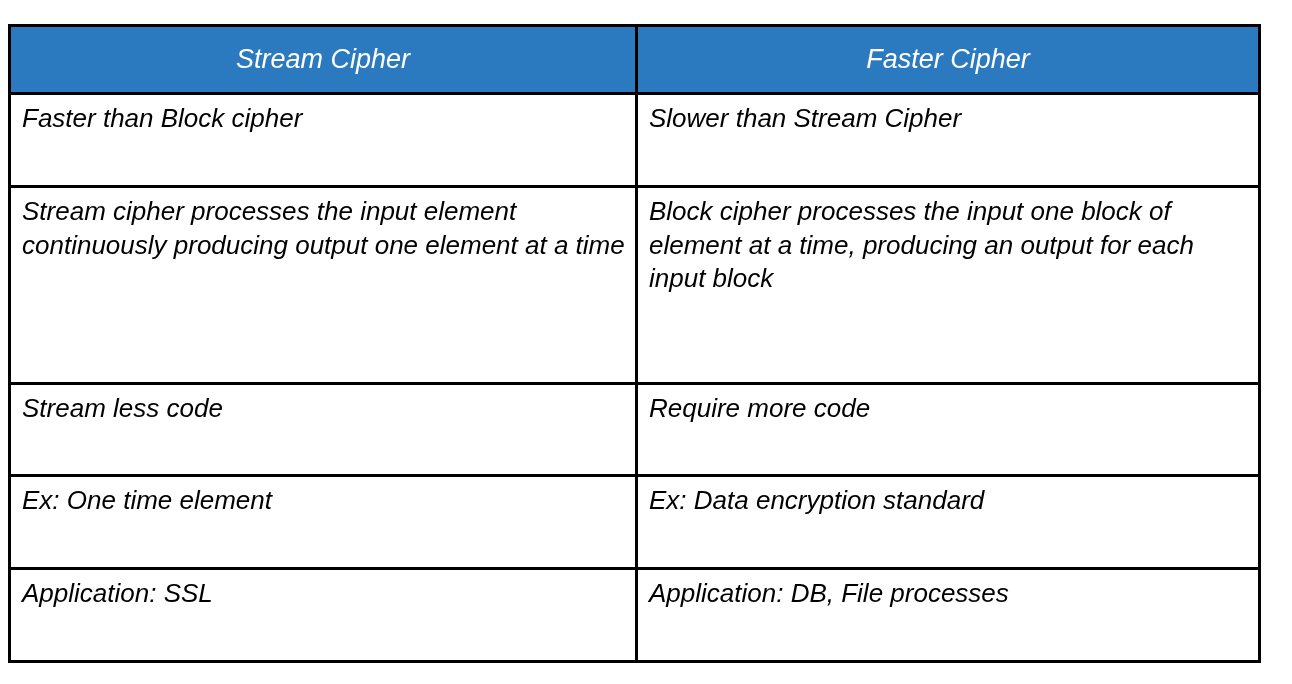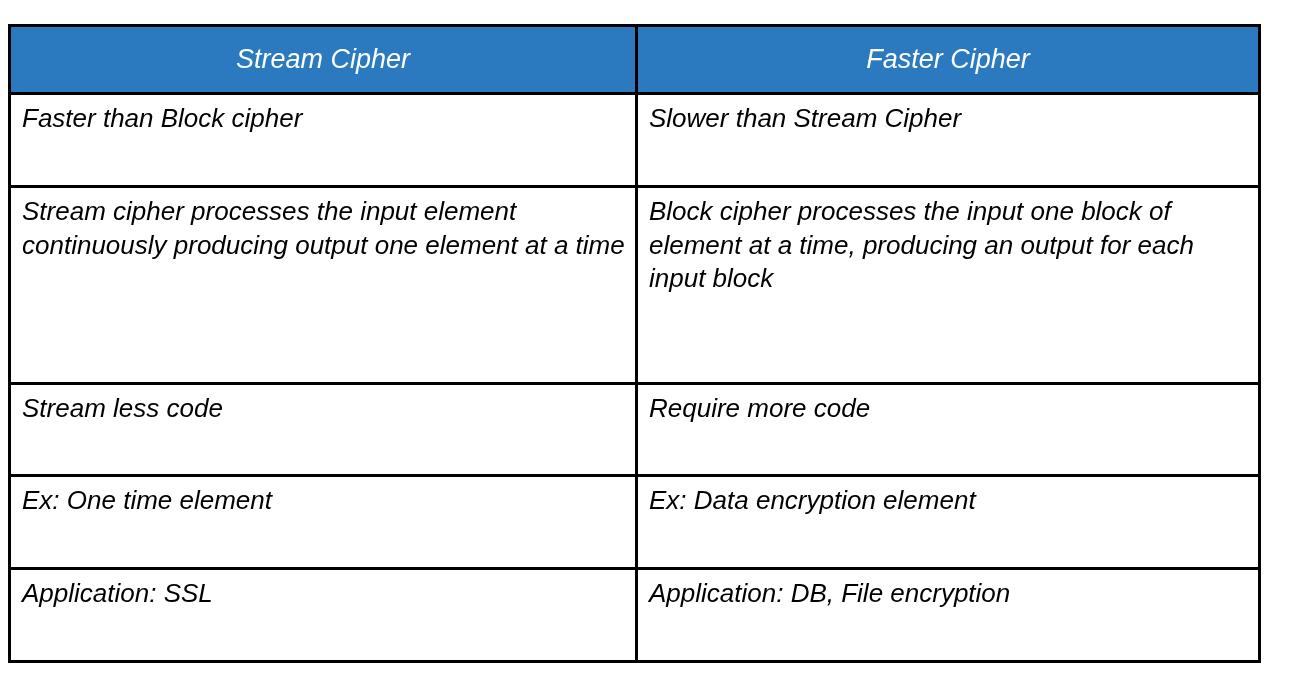--- a/index.html
+++ b/index.html
@@ -116,26 +116,26 @@
         </td>
         <td>
           <span class="cell-text">Require more code</span>
         </td>
       </tr>
       <tr class="row-h-short">
         <td>
           <span class="cell-text">Ex: One time element</span>
         </td>
         <td>
-          <span class="cell-text">Ex: Data encryption element</span>
+          <span class="cell-text">Ex: Data encryption standard</span>
         </td>
       </tr>
       <tr class="row-h-short">
         <td>
           <span class="cell-text">Application: SSL</span>
         </td>
         <td>
-          <span class="cell-text">Application: DB, File encryption</span>
+          <span class="cell-text">Application: DB, File processes</span>
         </td>
       </tr>
     </tbody>
   </table>
 </div>
 
 </body></html>

